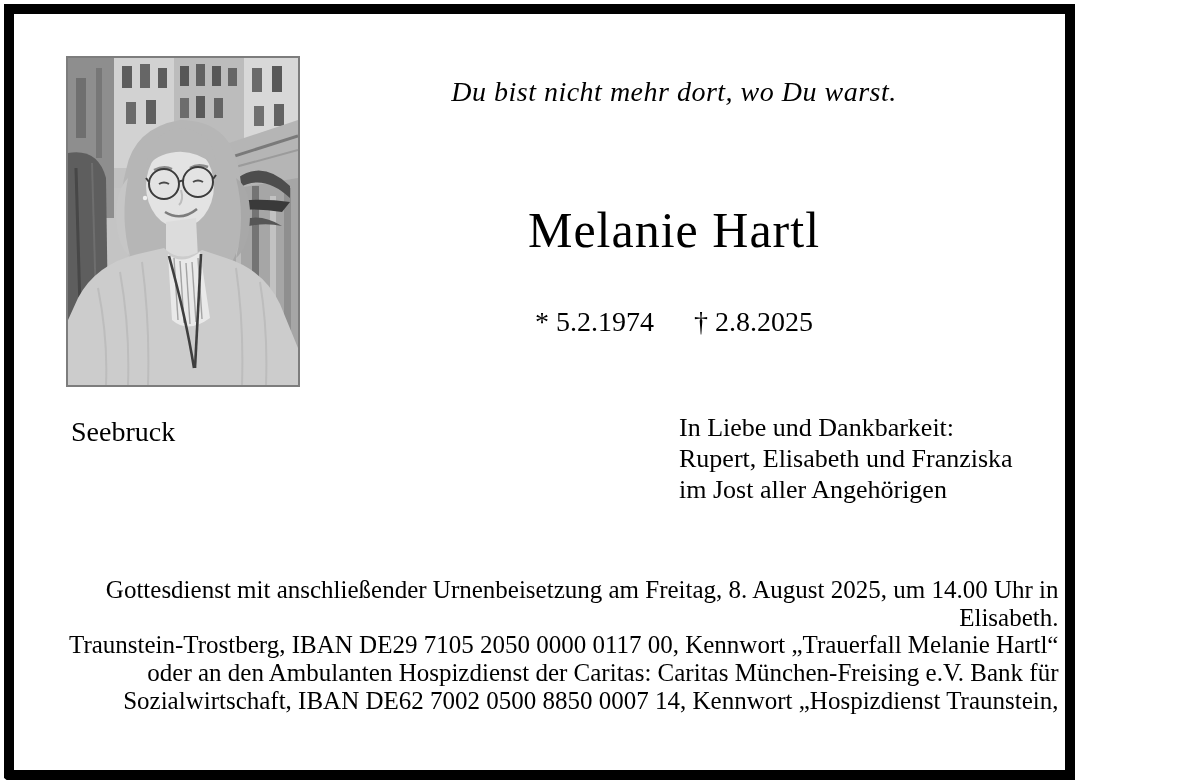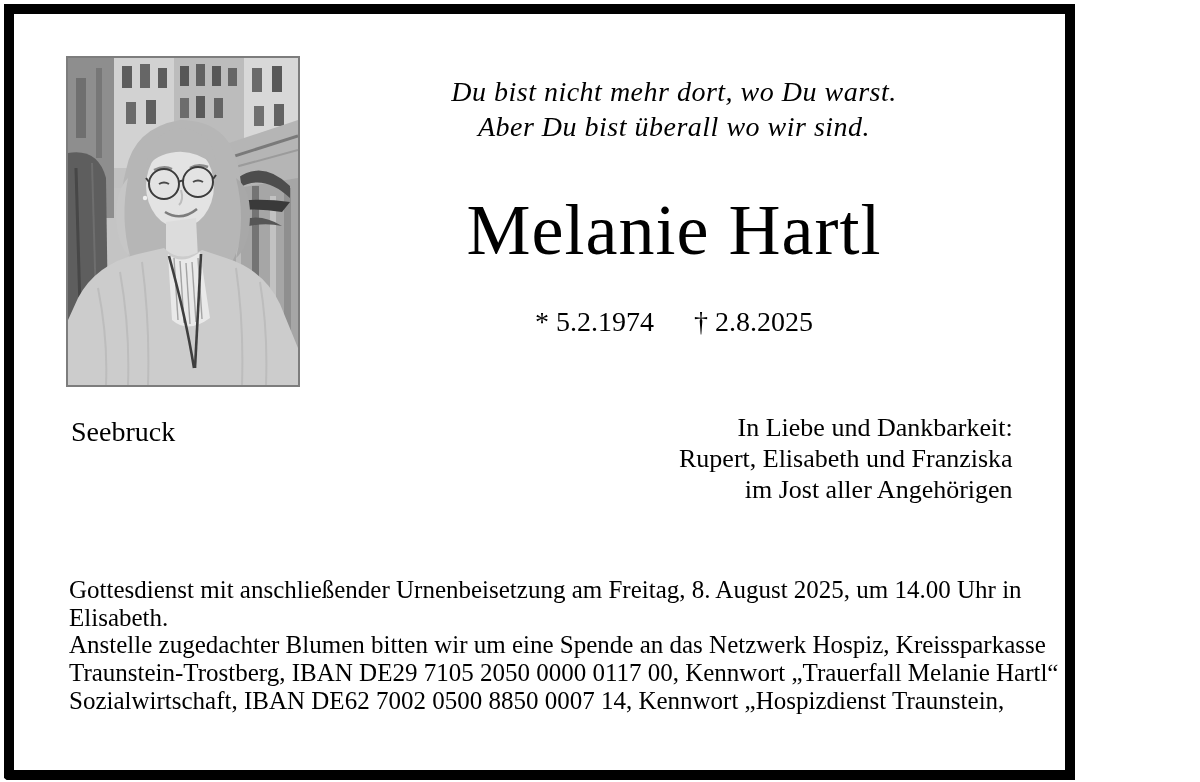--- a/index.html
+++ b/index.html
@@ -48,21 +48,21 @@
   }
   .quote {
     top: 60px;
     font-style: italic;
     font-size: 28px;
     line-height: 35px;
     letter-spacing: 0.5px;
   }
   .name {
     top: 176px;
-    font-size: 72px;
+    font-size: 50px;
     line-height: 80px;
     letter-spacing: 1px;
     white-space: nowrap;
   }
   .dates {
     top: 290px;
     font-size: 28px;
     line-height: 36px;
   }
   .dates .birth { margin-right: 40px; }
@@ -74,29 +74,29 @@
     font-size: 28px;
     line-height: 34px;
   }
   .family {
     position: absolute;
     left: 665px;
     top: 398px;
     font-size: 26px;
     line-height: 31px;
     white-space: nowrap;
-    text-align: right;
   }
   .announcement {
     position: absolute;
     left: 55px;
     top: 562px;
     font-size: 25px;
     line-height: 27.7px;
     white-space: nowrap;
+    text-align: right;
   }
 </style>
 </head>
 <body>
 
 <div class="page">
   <div class="frame">
 
     <div class="photo">
       <svg viewBox="0 0 230 327" preserveAspectRatio="none">
@@ -189,39 +189,38 @@
         <path d="M124 204 L128 264" stroke="#a3a3a3" stroke-width="1.4" fill="none"></path>
         <path d="M130 200 L134 261" stroke="#a3a3a3" stroke-width="1.4" fill="none"></path>
 
         <path d="M101 198 Q118 260 126 310" stroke="#3e3e3e" stroke-width="2.6" fill="none"></path>
         <path d="M133 196 Q130 256 127 310" stroke="#3e3e3e" stroke-width="2.6" fill="none"></path>
       </svg>
     </div>
 
     <div class="center-col quote">
       <div>Du bist nicht mehr dort, wo Du warst.</div>
-      <div>Aber Du bist überall wo wir sind.</div>
     </div>
 
     <div class="center-col name">Melanie Hartl</div>
 
     <div class="center-col dates">
       <span class="birth">* 5.2.1974</span><span>† 2.8.2025</span>
     </div>
 
     <div class="place">Seebruck</div>
 
     <div class="family">
       <div>In Liebe und Dankbarkeit:</div>
       <div>Rupert, Elisabeth und Franziska</div>
       <div>im Jost aller Angehörigen</div>
     </div>
 
     <div class="announcement">
       <div>Gottesdienst mit anschließender Urnenbeisetzung am Freitag, 8. August 2025, um 14.00 Uhr in</div>
       <div>Elisabeth.</div>
-      <div>Anstelle zugedachter Blumen bitten wir um eine Spende an das Netzwerk Hospiz, Kreissparkasse</div>
       <div>Traunstein-Trostberg, IBAN DE29 7105 2050 0000 0117 00, Kennwort „Trauerfall Melanie Hartl“</div>
+      <div>oder an den Ambulanten Hospizdienst der Caritas: Caritas München-Freising e.V. Bank für</div>
       <div>Sozialwirtschaft, IBAN DE62 7002 0500 8850 0007 14, Kennwort „Hospizdienst Traunstein,</div>
     </div>
 
   </div>
 </div>
 
 </body></html>

